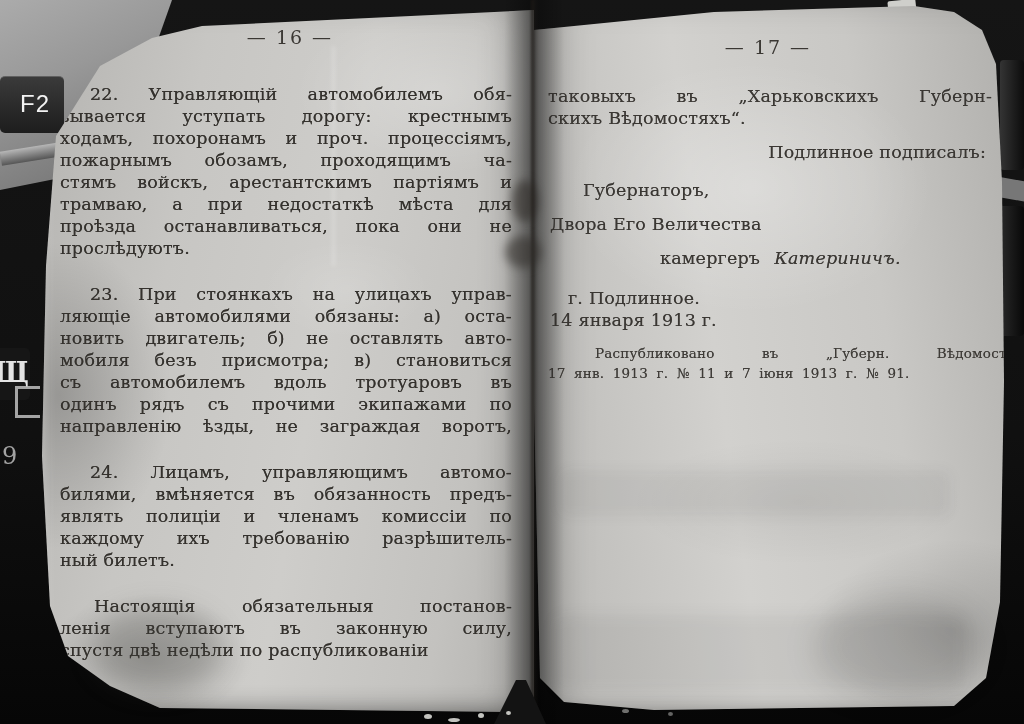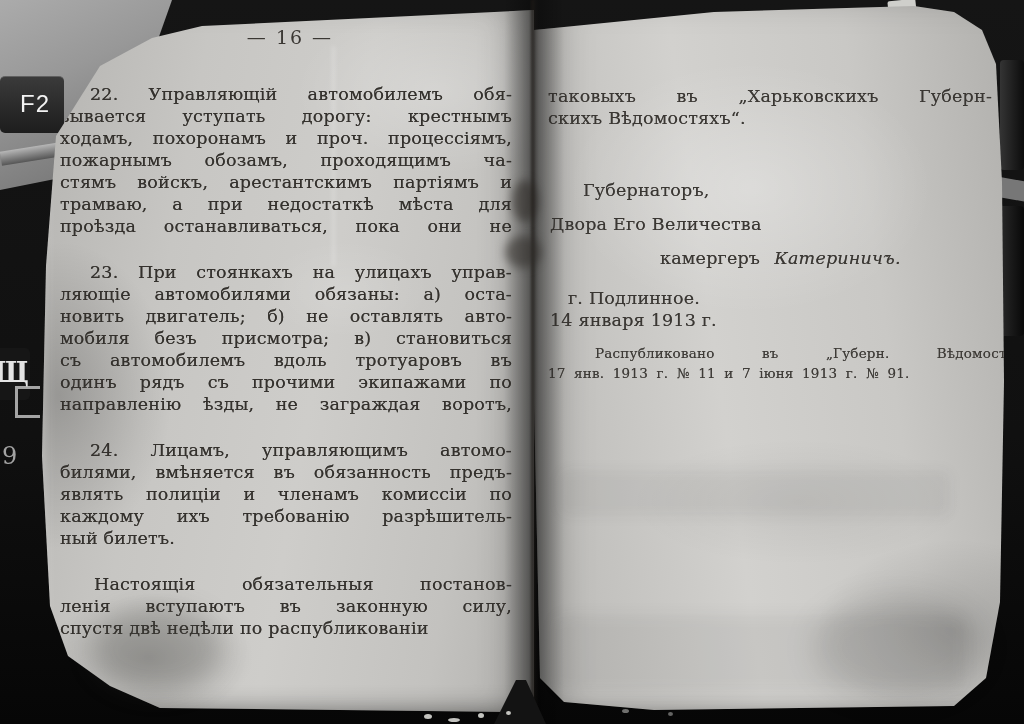--- a/index.html
+++ b/index.html
@@ -163,20 +163,21 @@
 
     <div class="textblock">
       <div class="para">
         <div class="ln j ind">22. Управляющій автомобилемъ обя-</div>
         <div class="ln j">зывается уступать дорогу: крестнымъ</div>
         <div class="ln j">ходамъ, похоронамъ и проч. процессіямъ,</div>
         <div class="ln j">пожарнымъ обозамъ, проходящимъ ча-</div>
         <div class="ln j">стямъ войскъ, арестантскимъ партіямъ и</div>
         <div class="ln j">трамваю, а при недостаткѣ мѣста для</div>
         <div class="ln j">проѣзда останавливаться, пока они не</div>
+        <div class="ln l">прослѣдуютъ.</div>
       </div>
       <div class="para">
         <div class="ln j ind">23. При стоянкахъ на улицахъ управ-</div>
         <div class="ln j">ляющіе автомобилями обязаны: а) оста-</div>
         <div class="ln j">новить двигатель; б) не оставлять авто-</div>
         <div class="ln j">мобиля безъ присмотра; в) становиться</div>
         <div class="ln j">съ автомобилемъ вдоль тротуаровъ въ</div>
         <div class="ln j">одинъ рядъ съ прочими экипажами по</div>
         <div class="ln j">направленію ѣзды, не заграждая воротъ,</div>
       </div>
@@ -189,24 +190,26 @@
       </div>
       <div class="para">
         <div class="ln j ind2">Настоящія обязательныя постанов-</div>
         <div class="ln j">ленія вступаютъ въ законную силу,</div>
         <div class="ln l">спустя двѣ недѣли по распубликованіи</div>
       </div>
     </div>
   </div>
 
   <div class="page page-right">
+    <div class="pg-header hdr-right">— 17 —</div>
 
     <div class="rline j" style="top:84px">таковыхъ въ „Харьковскихъ Губерн-</div>
     <div class="rline l" style="top:106px">скихъ Вѣдомостяхъ“.</div>
 
+    <div class="rline r-right" style="top:140px">Подлинное подписалъ:</div>
 
     <div class="rline l" style="top:178px;padding-left:35px">Губернаторъ,</div>
     <div class="rline l" style="top:212px;padding-left:2px">Двора Его Величества</div>
 
     <div class="rline l" style="top:246px;padding-left:112px">
       <span class="sp">камергеръ</span><span class="it">Катериничъ.</span>
     </div>
 
     <div class="rline l" style="top:286px;padding-left:20px">г. Подлинное.</div>
     <div class="rline l" style="top:308px;padding-left:2px">14 января 1913 г.</div>

